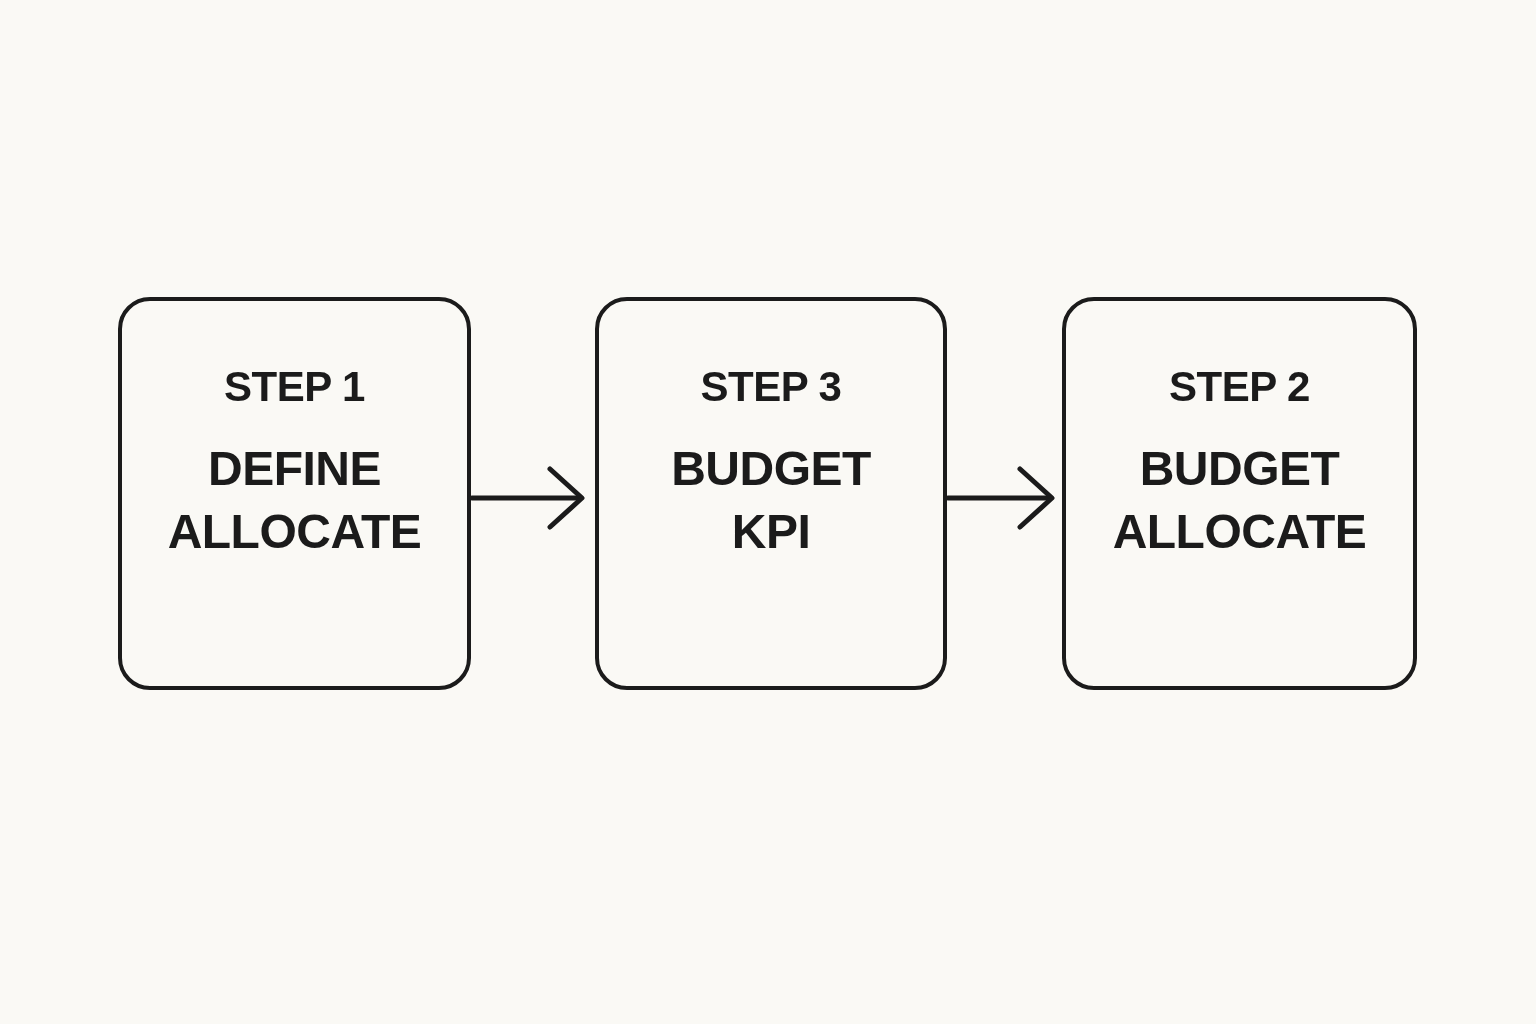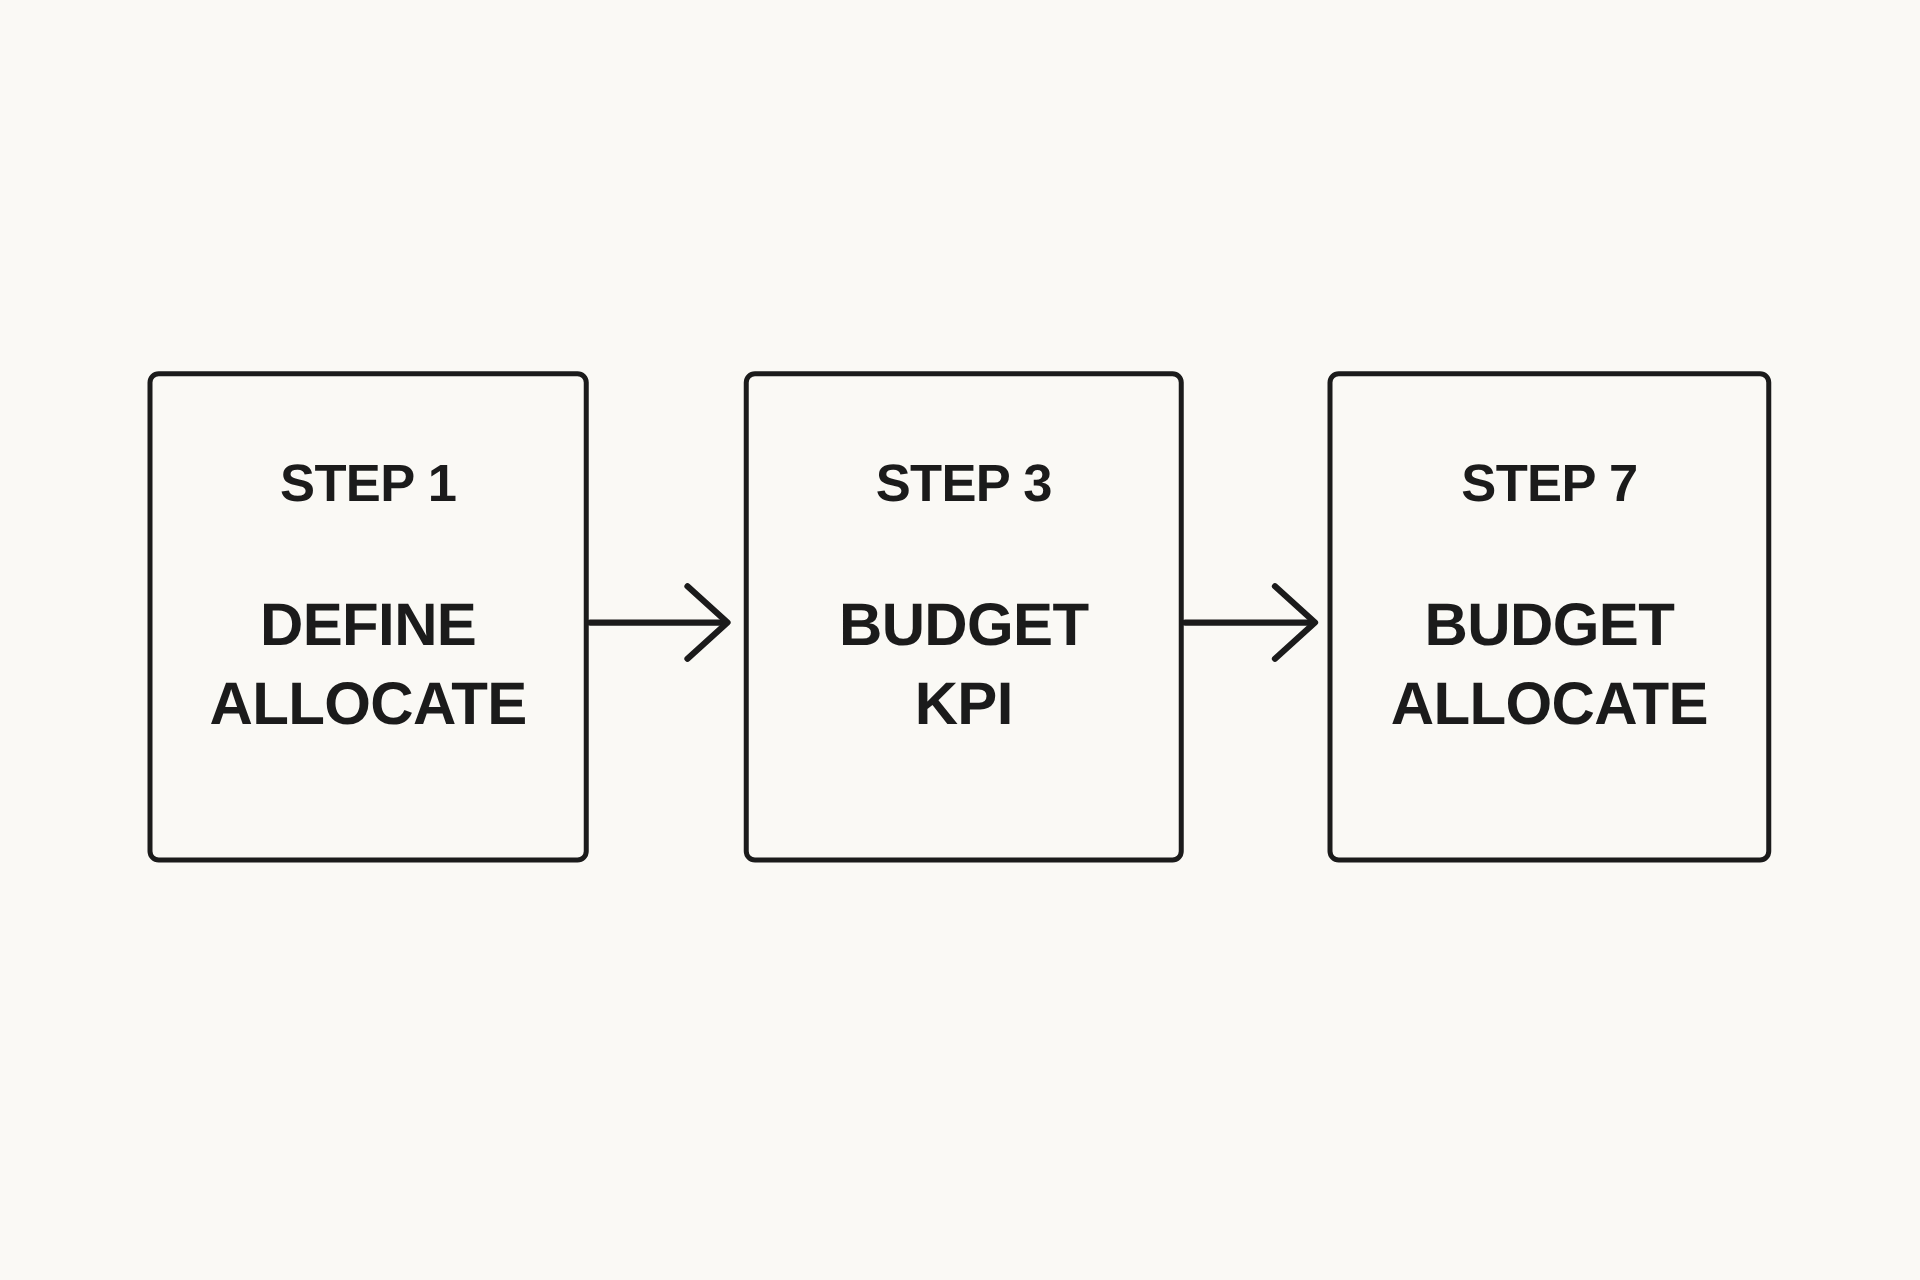--- a/index.html
+++ b/index.html
@@ -16,39 +16,39 @@
   .canvas {
     position: relative;
     width: 1536px;
     height: 1024px;
   }
   .step-box {
     position: absolute;
     top: 297px;
     height: 385px;
     border: 4px solid var(--line-color, #1b1b1b);
-    border-radius: 9px;
+    border-radius: 32px;
     background: transparent;
     text-align: center;
     box-sizing: content-box;
   }
   .box-1 { left: 118px; width: 345px; }
   .box-2 { left: 595px; width: 344px; }
   .box-3 { left: 1062px; width: 347px; }
 
   .step-label {
     margin-top: 62px;
     font-size: 42px;
     line-height: 48px;
     font-weight: 700;
     letter-spacing: -0.5px;
     color: var(--line-color, #1b1b1b);
   }
   .step-title {
-    margin-top: 58px;
+    margin-top: 26px;
     font-size: 48px;
     line-height: 63px;
     font-weight: 700;
     letter-spacing: -0.5px;
     color: var(--line-color, #1b1b1b);
   }
   .step-title .line {
     display: block;
   }
   .connector {
@@ -101,20 +101,20 @@
   </div>
 
   <div class="connector connector-2">
     <svg viewBox="0 0 116 76">
       <line class="stroke" x1="2" y1="38" x2="102" y2="38"></line>
       <polyline class="stroke" points="74,9 106,38 74,67"></polyline>
     </svg>
   </div>
 
   <div class="step-box box-3">
-    <div class="step-label">STEP 7</div>
+    <div class="step-label">STEP 2</div>
     <div class="step-title">
       <span class="line">BUDGET</span>
       <span class="line">ALLOCATE</span>
     </div>
   </div>
 
 </div>
 
 </body></html>

